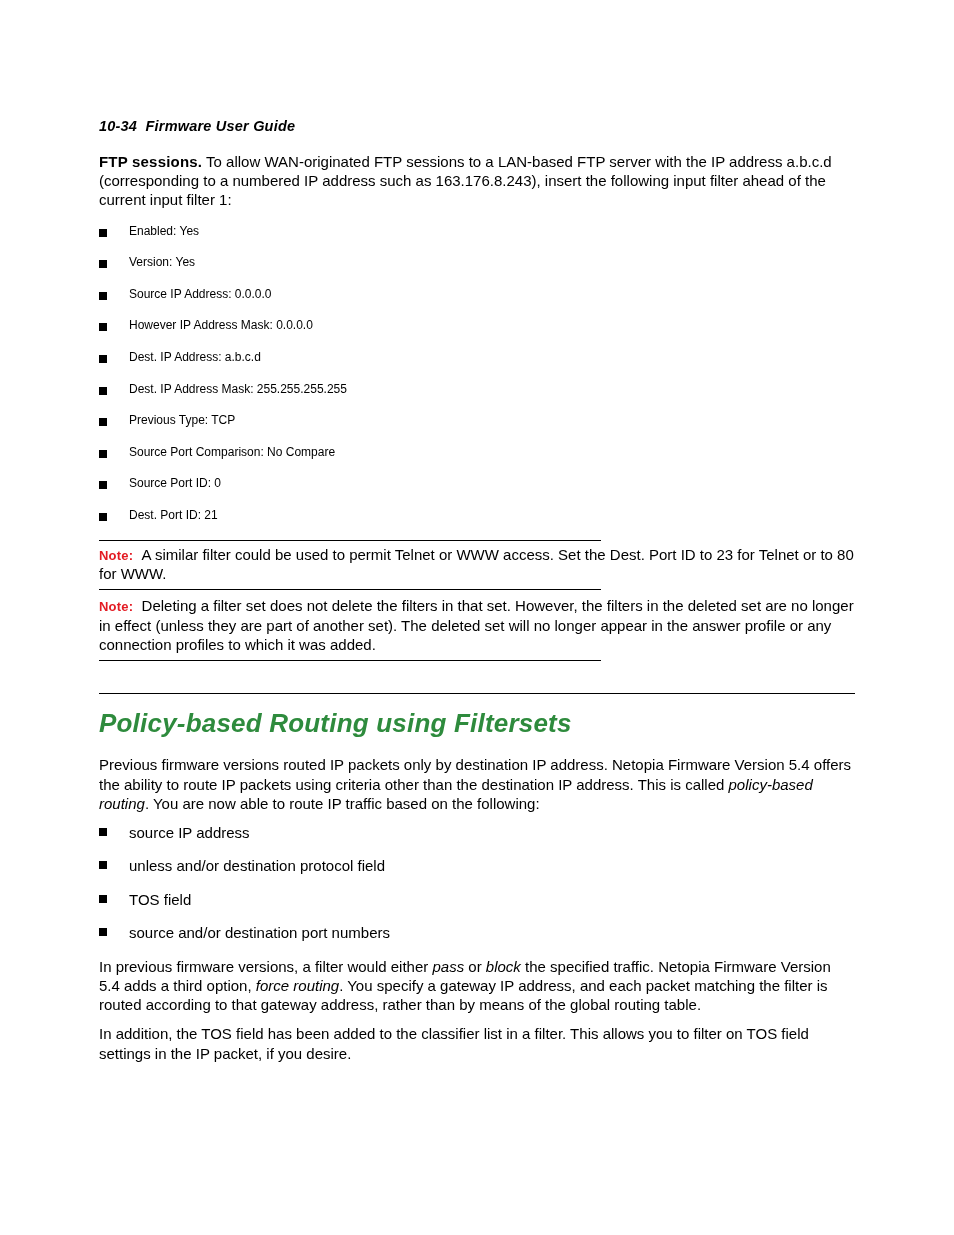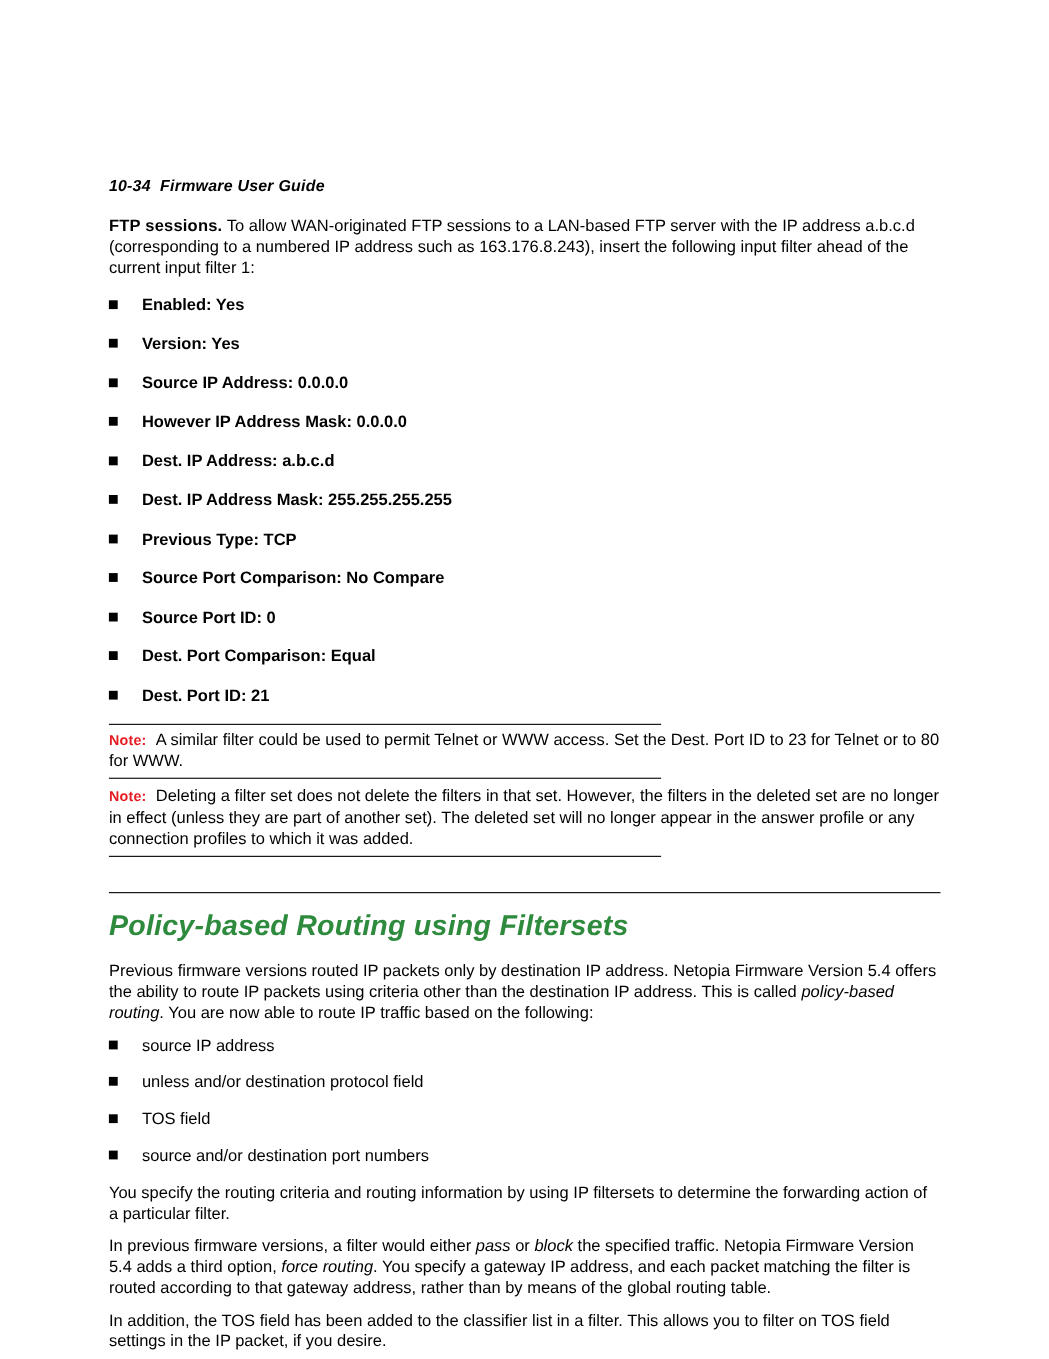--- a/index.html
+++ b/index.html
@@ -9,21 +9,20 @@
     width: 954px;
     height: 1235px;
     background: #ffffff;
     font-family: Arial, Helvetica, sans-serif;
     color: #000000;
   }
   .page {
     box-sizing: border-box;
     padding: 118px 99px 0 99px;
     width: 954px;
-    margin-top: 44px;
   }
   .page-header {
     font-family: Arial, Helvetica, sans-serif;
     font-style: italic;
     font-weight: bold;
     font-size: 14.5px;
     letter-spacing: 0.2px;
     margin-bottom: 18px;
   }
   .page-header .guide {
@@ -41,23 +40,22 @@
   }
   ul.filter-list {
     list-style: none;
     padding: 0;
     margin: 14px 0 6px 0;
   }
   ul.filter-list li {
     position: relative;
     padding-left: 30px;
     margin-bottom: 16px;
-    font-size: 15px;
+    font-size: 12px;
     line-height: 1.3;
-    font-weight: bold;
   }
   ul.filter-list li::before {
     content: '';
     position: absolute;
     left: 0;
     top: 5px;
     width: 8px;
     height: 8px;
     background: #000000;
   }
@@ -141,21 +139,20 @@
   <ul class="filter-list">
     <li>Enabled: Yes</li>
     <li>Version: Yes</li>
     <li>Source IP Address: 0.0.0.0</li>
     <li>However IP Address Mask: 0.0.0.0</li>
     <li>Dest. IP Address: a.b.c.d</li>
     <li>Dest. IP Address Mask: 255.255.255.255</li>
     <li>Previous Type: TCP</li>
     <li>Source Port Comparison: No Compare</li>
     <li>Source Port ID: 0</li>
-    <li>Dest. Port Comparison: Equal</li>
     <li>Dest. Port ID: 21</li>
   </ul>
 
   <hr class="hr-top">
   <p class="note-block">
     <span class="note-label">Note:</span>&nbsp;&nbsp;<span>A similar filter could be used to permit Telnet or WWW access. Set the Dest. Port ID to 23 for Telnet or to 80 for WWW.</span>
   </p>
   <hr class="hr-bottom">
 
   <p class="note-block">
@@ -171,21 +168,20 @@
     <span>Previous firmware versions routed IP packets only by destination IP address. Netopia Firmware Version 5.4 offers the ability to route IP packets using criteria other than the destination IP address. This is called </span><em class="italic">policy-based routing</em><span>. You are now able to route IP traffic based on the following:</span>
   </p>
 
   <ul class="criteria-list">
     <li>source IP address</li>
     <li>unless and/or destination protocol field</li>
     <li>TOS field</li>
     <li>source and/or destination port numbers</li>
   </ul>
 
-  <p class="body-text">You specify the routing criteria and routing information by using IP filtersets to determine the forwarding action of a particular filter.</p>
 
   <p class="body-text">
     <span>In previous firmware versions, a filter would either </span><em class="italic">pass</em><span> or </span><em class="italic">block</em><span> the specified traffic. Netopia Firmware Version 5.4 adds a third option, </span><em class="italic">force routing</em><span>. You specify a gateway IP address, and each packet matching the filter is routed according to that gateway address, rather than by means of the global routing table.</span>
   </p>
 
   <p class="body-text">In addition, the TOS field has been added to the classifier list in a filter. This allows you to filter on TOS field settings in the IP packet, if you desire.</p>
 
 </div>
 
 </body></html>

